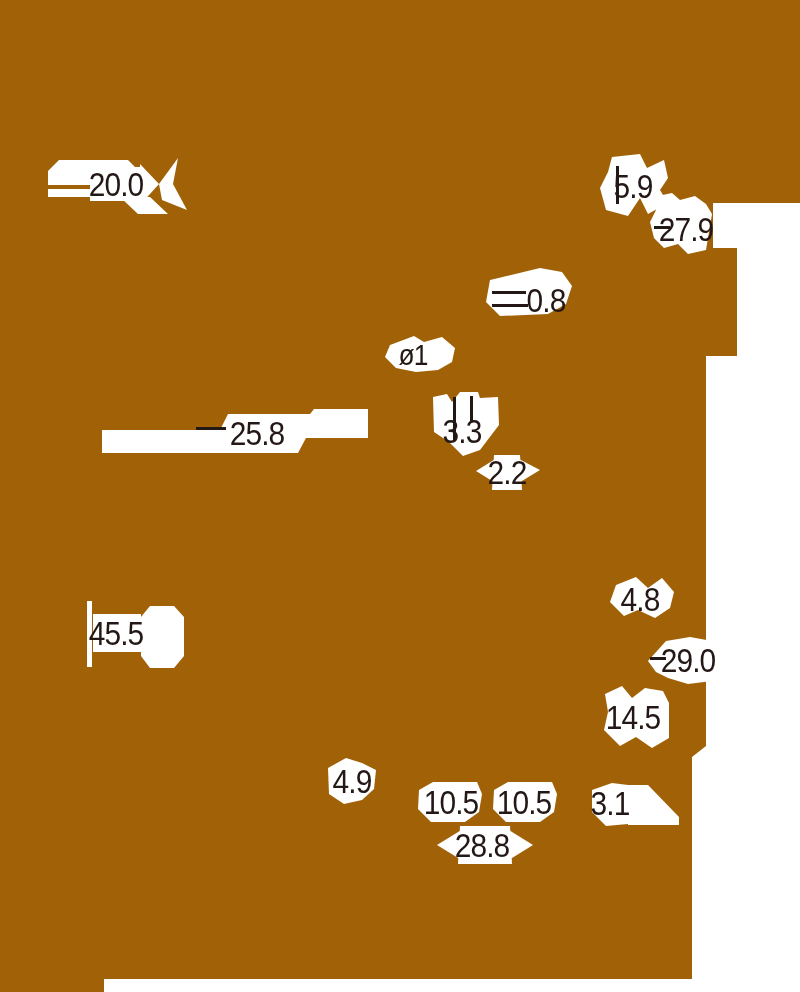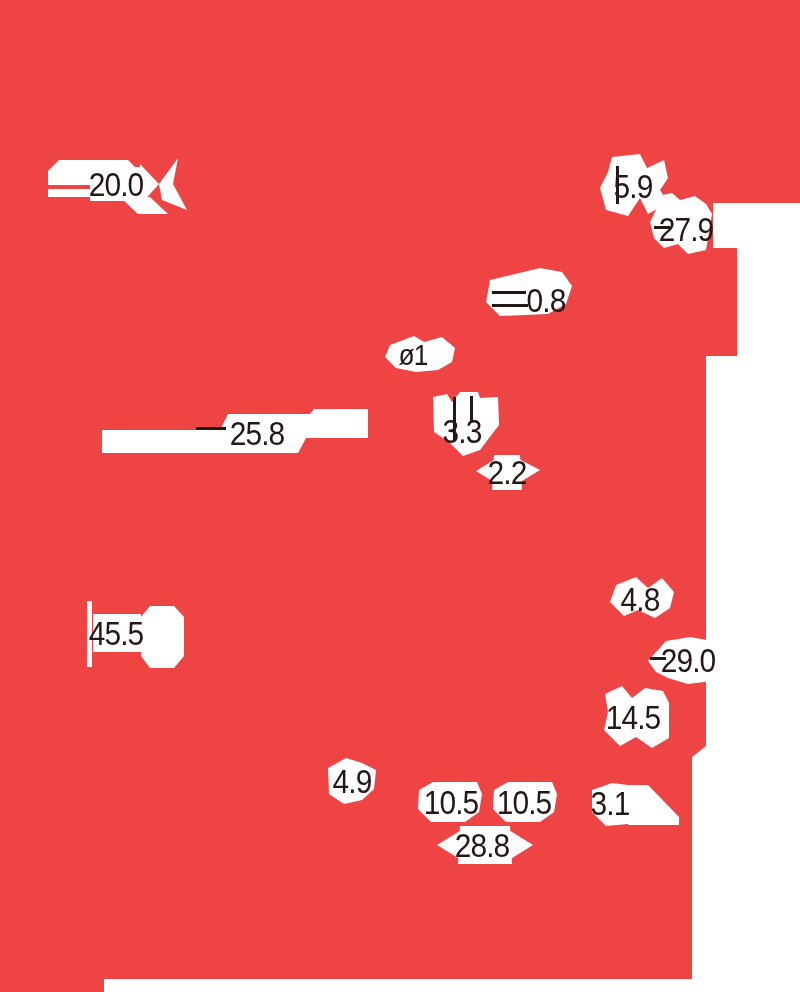--- a/index.html
+++ b/index.html
@@ -1,17 +1,17 @@
 <!DOCTYPE html>
 <html><head>
 <meta charset="utf-8">
 <style>
   html,body{margin:0;padding:0;background:#231815;}
   #canvas{
-    position:relative;width:800px;height:992px;background:#ef4444;
+    position:relative;width:800px;height:992px;background:#a16207;
     overflow:hidden;font-family:"Liberation Sans",sans-serif;
   }
   #overlay{position:absolute;left:0;top:0;}
   .halo{fill:#ffffff;stroke:none;}
   .leader{fill:#231815;}
   .dim{
     position:absolute;color:#231815;font-size:34px;line-height:1;
     letter-spacing:-1px;white-space:nowrap;
     transform:translate(-50%,-50%) scaleX(0.88);
     font-family:"Liberation Sans",sans-serif;

